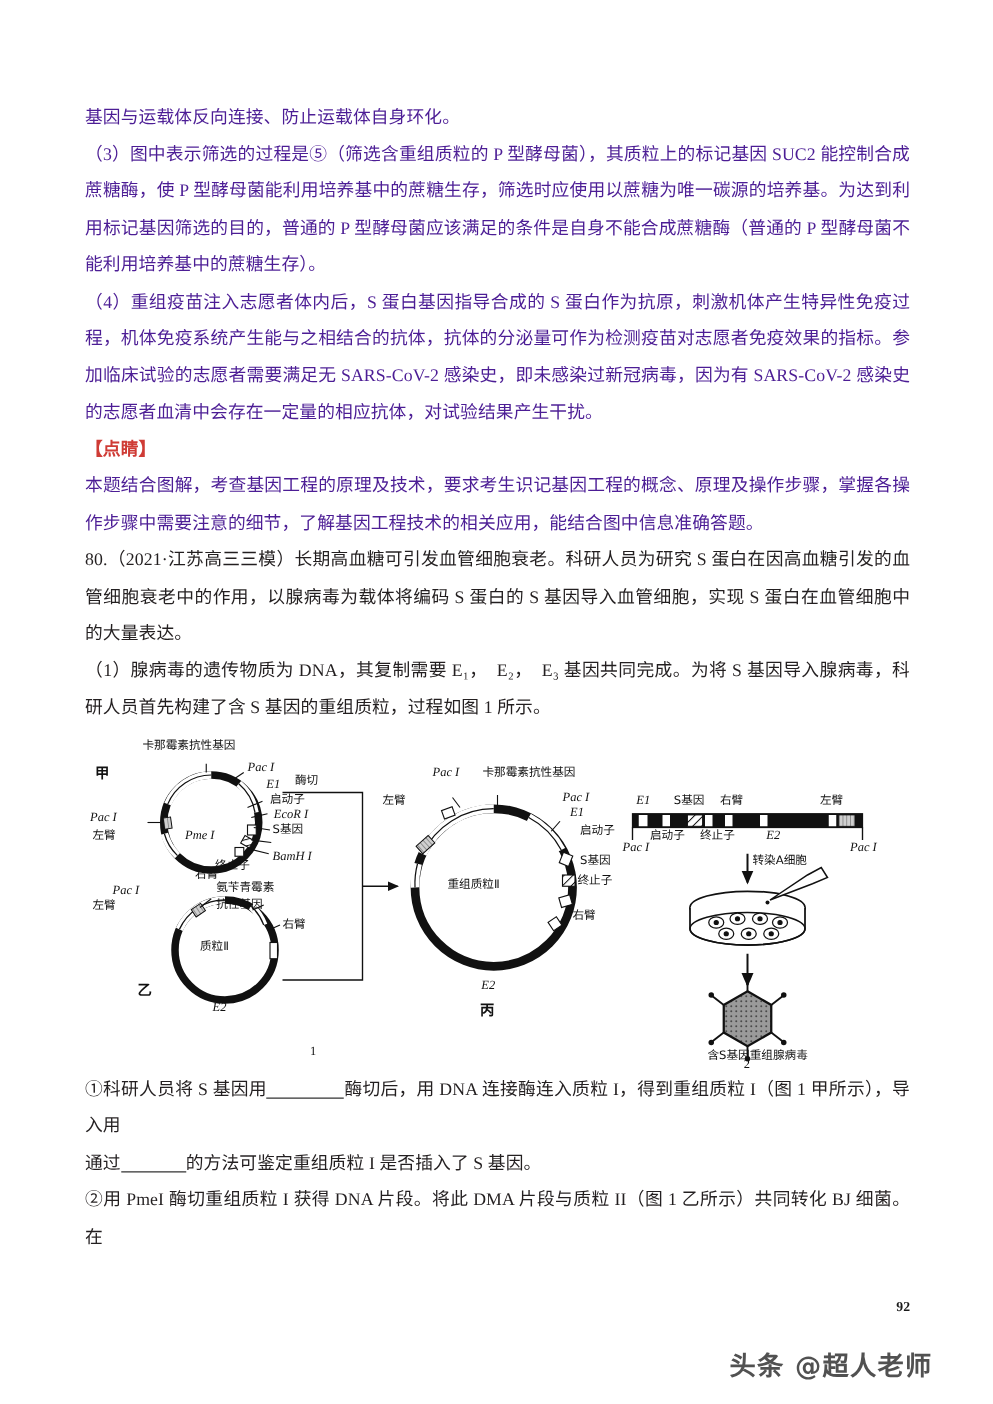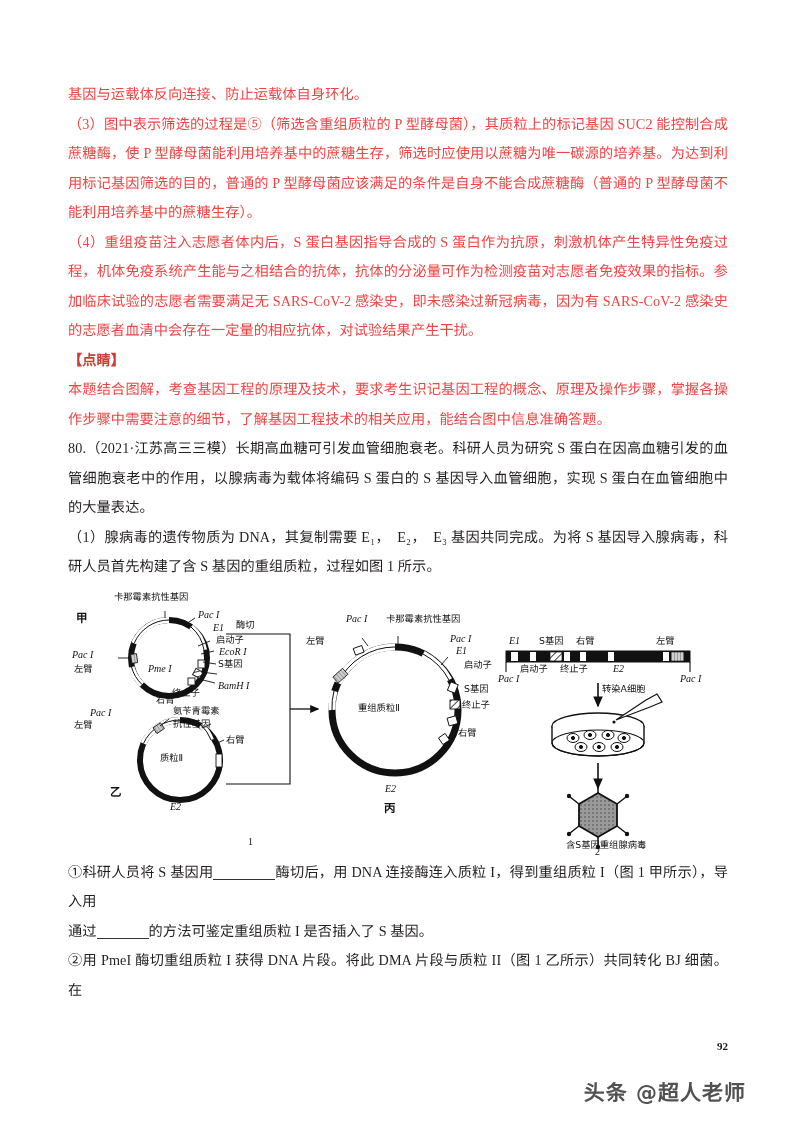--- a/index.html
+++ b/index.html
@@ -30,21 +30,21 @@
     width: 660px;
   }
   p.para {
     margin: 0 0 0 0;
     font-size: 14.2px;
     line-height: 29.5px;
     text-align: justify;
     text-justify: inter-ideograph;
     letter-spacing: 0.1px;
   }
-  .red { color: #ef4444; }
+  .red { color: #4c1d95; }
   .redstrong { color: #cf3b35; }
   .blank-s { display: inline-block; border-bottom: 1px solid #333; width: 62px; vertical-align: -3px; }
   .blank-m { display: inline-block; border-bottom: 1px solid #333; width: 128px; vertical-align: -3px; }
   .blank-xs { display: inline-block; border-bottom: 1px solid #333; width: 52px; vertical-align: -3px; }
 
   
   .figure {
     position: relative;
     width: 660px;
     height: 268px;

